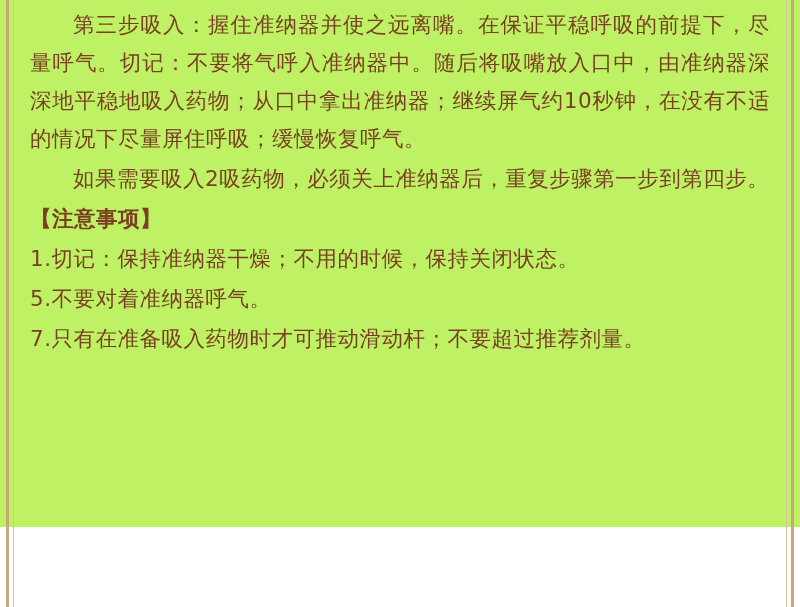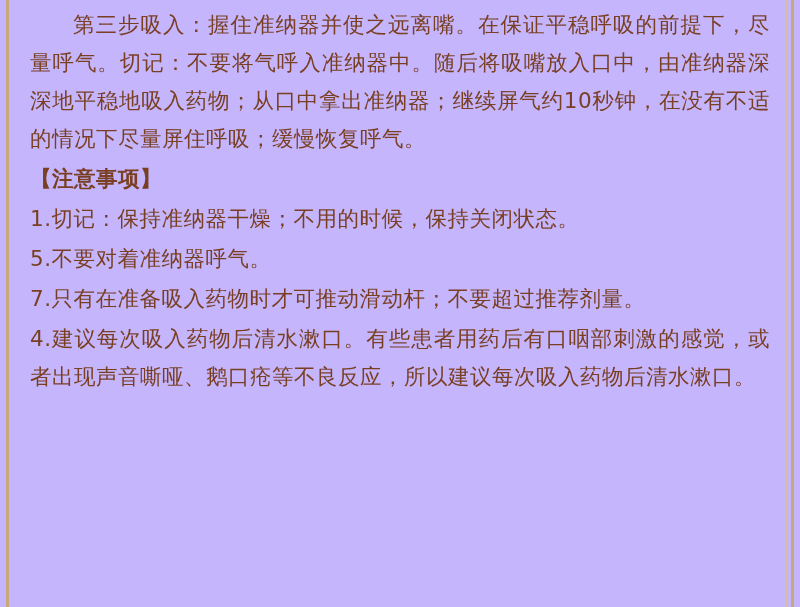--- a/index.html
+++ b/index.html
@@ -9,23 +9,23 @@
   body {
     width: 800px;
     height: 607px;
     background: #ffffff;
     font-family: "DejaVu Sans", "Liberation Sans", sans-serif;
     overflow: hidden;
   }
   .page {
     position: relative;
     width: 800px;
-    height: 607px;
+    height: 527px;
     box-sizing: border-box;
-    background: #c4b5fd;
+    background: #bef264;
   }
   
   .rule {
     position: absolute;
     top: 0;
     width: 3px;
     height: 607px;
     background: #c8a77a;
   }
   .rule.left { left: 6px; }
@@ -76,25 +76,25 @@
   <div class="rule left"></div>
   <div class="rule-inner left"></div>
   <div class="rule right"></div>
   <div class="rule-inner right"></div>
 
   <div class="content">
 
     <p class="indent">第三步吸入：握住准纳器并使之远离嘴。在保证平稳呼吸的前提下，尽量呼气。切记：不要将气呼入准纳器中。随后将吸嘴放入口中，由准纳器深深地平稳地吸入药物；从口中拿出准纳器；继续屏气约10秒钟，在没有不适的情况下尽量屏住呼吸；缓慢恢复呼气。</p>
 
 
+    <p class="indent">如果需要吸入2吸药物，必须关上准纳器后，重复步骤第一步到第四步。</p>
 
     <p class="heading">【注意事项】</p>
 
     <p class="item">1.切记：保持准纳器干燥；不用的时候，保持关闭状态。</p>
 
     <p class="item">5.不要对着准纳器呼气。</p>
 
     <p class="item">7.只有在准备吸入药物时才可推动滑动杆；不要超过推荐剂量。</p>
 
-    <p class="item">4.建议每次吸入药物后清水漱口。有些患者用药后有口咽部刺激的感觉，或者出现声音嘶哑、鹅口疮等不良反应，所以建议每次吸入药物后清水漱口。</p>
 
   </div>
 </div>
 
 </body></html>

